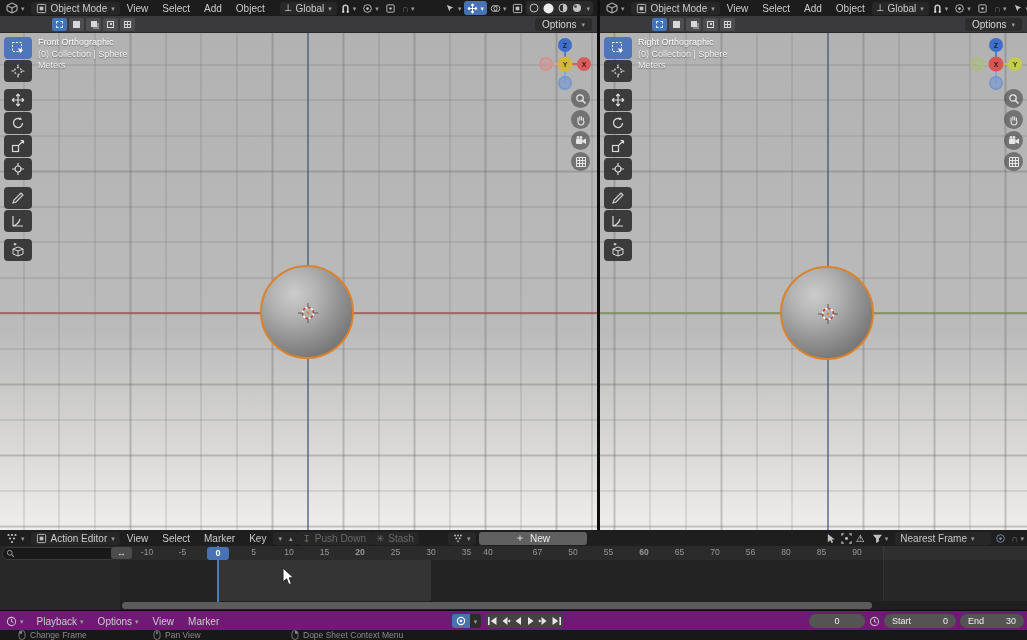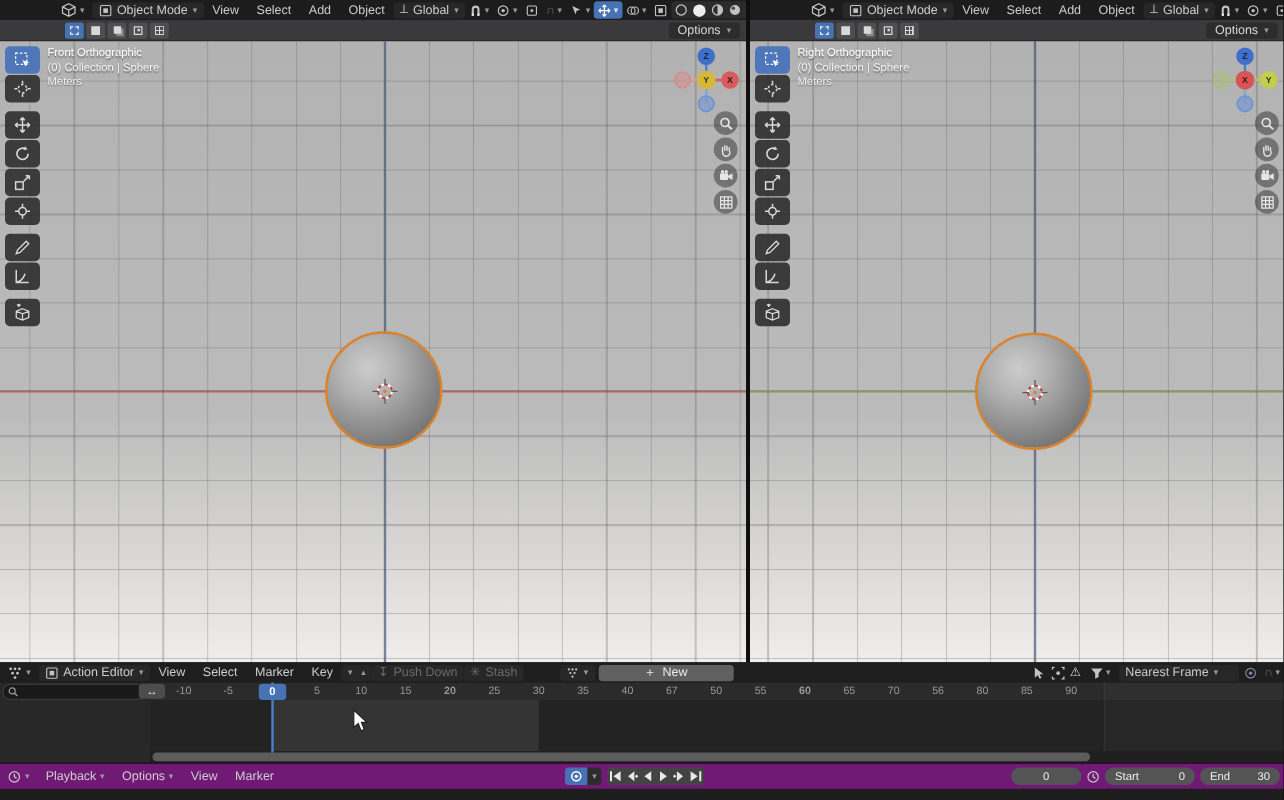--- a/index.html
+++ b/index.html
@@ -12,21 +12,21 @@
 
   
   .vp{position:absolute;top:0;height:530px;overflow:hidden;}
   #vp-left{left:0;width:597px;}
   #vp-right{left:600px;width:427px;}
   #vp-divider{left:597px;top:0;width:3px;height:530px;background:#0e0e0e;}
 
   
   .vp-row1{position:absolute;left:0;right:0;top:0;height:16px;background:#1c1c1c;
            display:flex;align-items:center;white-space:nowrap;overflow:hidden;
-           border-bottom:1px solid #161616;padding-left:43px;}
+           border-bottom:1px solid #161616;}
   .vp-row2{position:absolute;left:0;right:0;top:16px;height:16px;background:#3a3a3c;
            display:flex;align-items:center;overflow:hidden;border-bottom:1px solid #2a2a2a;}
   .h-item{flex:0 0 auto;display:flex;align-items:center;gap:3px;padding:0 6px;color:#cccccc;}
   .h-menu{padding:0 7px;}
   .pill{background:#272727;border-radius:3px;height:13px;display:flex;align-items:center;gap:4px;padding:0 5px;}
   .chev{font-size:7px;color:#9a9a9a;line-height:1;}
   .icon-g{color:#c2c2c2;font-size:10px;line-height:1;}
   .hspacer{flex:1 1 0;min-width:0;}
   .iconbtn{flex:0 0 auto;display:flex;align-items:center;gap:2px;padding:0 3px;height:16px;}
   .iconbtn.active{background:#4772b3;border-radius:3px;height:14px;}
@@ -790,21 +790,21 @@
           <span class="tick" style="left: 12px;">-10</span>
           <span class="tick" style="left: 47.5px;">-5</span>
           <span class="tick" style="left: 83px;">0</span>
           <span class="tick" style="left: 118.5px;">5</span>
           <span class="tick" style="left: 154px;">10</span>
           <span class="tick" style="left: 189.5px;">15</span>
           <span class="tick" style="left: 225px; font-weight: bold;">20</span>
           <span class="tick" style="left: 260.5px;">25</span>
           <span class="tick" style="left: 296px;">30</span>
           <span class="tick" style="left: 331.5px;">35</span>
-          <span class="tick" style="left: 367px;">40</span>
+          <span class="tick" style="left: 353px;">40</span>
           <span class="tick" style="left: 402.5px;">67</span>
           <span class="tick" style="left: 438px;">50</span>
           <span class="tick" style="left: 473.5px;">55</span>
           <span class="tick" style="left: 509px; font-weight: bold;">60</span>
           <span class="tick" style="left: 544.5px;">65</span>
           <span class="tick" style="left: 580px;">70</span>
           <span class="tick" style="left: 615.5px;">56</span>
           <span class="tick" style="left: 651px;">80</span>
           <span class="tick" style="left: 686.5px;">85</span>
           <span class="tick" style="left: 722px;">90</span>
@@ -899,17 +899,37 @@
         <span>Start</span>
         <span>0</span>
       </div>
       <div class="field se-field" style="width:64px">
         <span>End</span>
         <span>30</span>
       </div>
     </div>
   </div>
 
+  <div id="statusbar">
+    <div class="sb-item" style="left:18px">
+      <svg width="8" height="10">
+          <use href="#i-mouse-l"></use>
+        </svg>
+      <span>Change Frame</span>
+    </div>
+    <div class="sb-item" style="left:153px">
+      <svg width="8" height="10">
+          <use href="#i-mouse-m"></use>
+        </svg>
+      <span>Pan View</span>
+    </div>
+    <div class="sb-item" style="left:291px">
+      <svg width="8" height="10">
+          <use href="#i-mouse-r"></use>
+        </svg>
+      <span>Dope Sheet Context Menu</span>
+    </div>
+  </div>
 
   <svg id="mouse-cursor" width="14" height="20">
       <use href="#i-arrowptr"></use>
     </svg>
 </div>
 
 </body></html>

